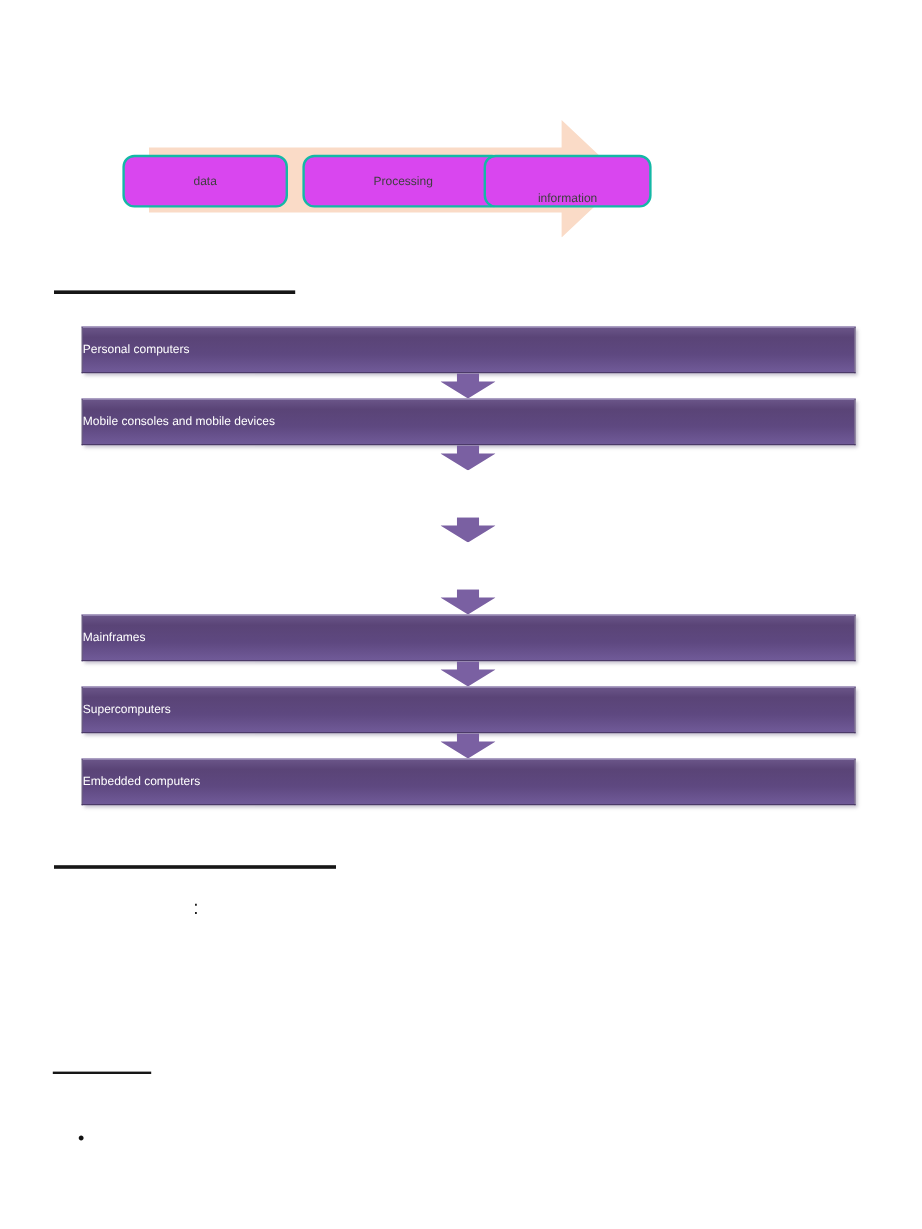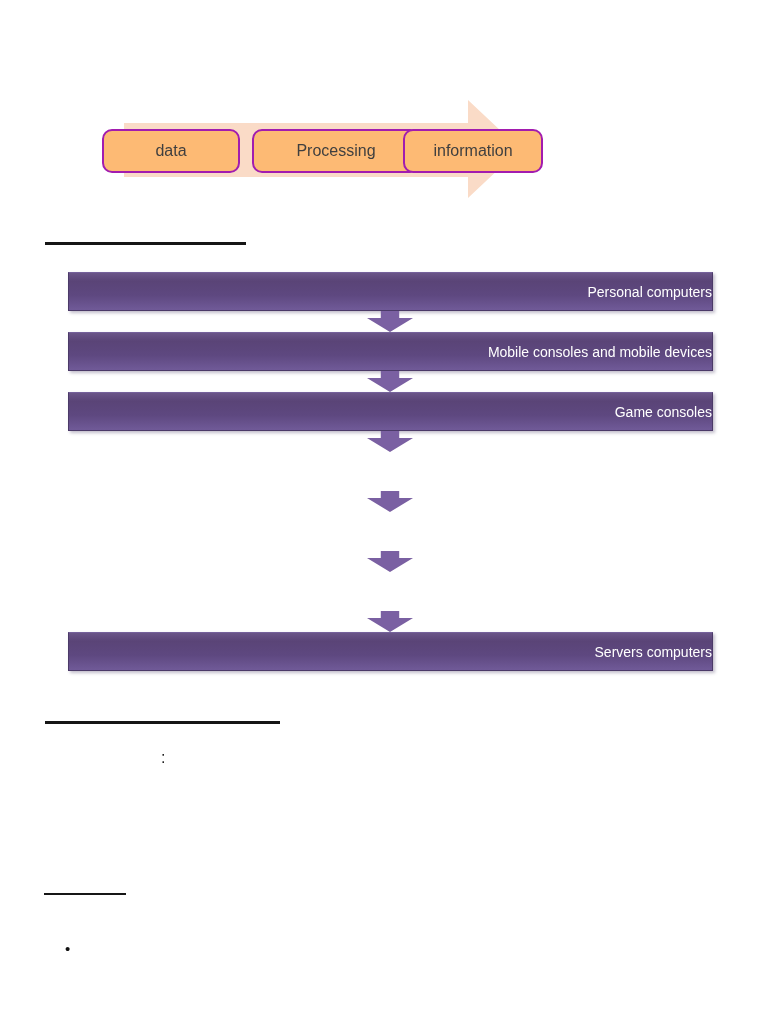--- a/index.html
+++ b/index.html
@@ -26,33 +26,33 @@
     position: absolute;
     left: 124px; top: 100px;
     width: 396px; height: 98px;
     background: #fadbc7;
     clip-path: polygon(0px 23px, 344px 23px, 344px 0px, 396px 49px, 344px 98px, 344px 77px, 0px 77px);
   }
   .process-box {
     position: absolute;
     top: 129px;
     height: 44px;
-    background: #fdba74;
-    border: 2px solid #a21caf;
+    background: #d946ef;
+    border: 2px solid #14b8a6;
     border-radius: 10px;
     box-sizing: border-box;
     display: flex;
     align-items: center;
     justify-content: center;
-    font-size: 16px;
+    font-size: 10px;
     color: #3f3f3f;
   }
   .pb1 { left: 102px; width: 138px; }
   .pb2 { left: 252px; width: 168px; }
-  .pb3 { left: 403px; width: 140px; }
+  .pb3 { left: 403px; width: 140px; align-items: flex-end; }
 
   
   .rule {
     position: absolute;
     background: #161616;
   }
   .rule1 { left: 45px; top: 242px; width: 201px; height: 3px; }
   .rule2 { left: 45px; top: 721px; width: 235px; height: 3px; }
   .rule3 { left: 44px; top: 893px; width: 82px;  height: 2px; }
 
@@ -66,23 +66,23 @@
     position: absolute;
     left: 0;
     width: 645px; height: 39px;
     box-sizing: border-box;
     background: linear-gradient(180deg, #6a5588 0%, #5a4477 22%, #5e4880 60%, #705a98 100%);
     border: 1px solid #4b3a68;
     border-top-color: #75619b;
     box-shadow: 2px 2px 3px rgba(120, 110, 140, 0.45);
     display: flex;
     align-items: center;
-    justify-content: flex-end;
+    justify-content: flex-start;
     color: #ffffff;
-    font-size: 14px;
+    font-size: 10px;
   }
   .tarrow {
     position: absolute;
     left: 299px;
     width: 46px; height: 21px;
     background: #7a60a2;
     clip-path: polygon(30% 0, 70% 0, 70% 33%, 100% 33%, 50% 100%, 0 33%, 30% 33%);
   }
 
   
@@ -123,33 +123,36 @@
     <div class="trow" style="top:0px">
       <span>Personal computers</span>
     </div>
     <div class="tarrow" style="top:39px"></div>
 
     <div class="trow" style="top:60px">
       <span>Mobile consoles and mobile devices</span>
     </div>
     <div class="tarrow" style="top:99px"></div>
 
-    <div class="trow" style="top:120px">
-      <span>Game consoles</span>
-    </div>
     <div class="tarrow" style="top:159px"></div>
 
     <div class="tarrow" style="top:219px"></div>
 
+    <div class="trow" style="top:240px">
+      <span>Mainframes</span>
+    </div>
     <div class="tarrow" style="top:279px"></div>
 
+    <div class="trow" style="top:300px">
+      <span>Supercomputers</span>
+    </div>
     <div class="tarrow" style="top:339px"></div>
 
     <div class="trow" style="top:360px">
-      <span>Servers computers</span>
+      <span>Embedded computers</span>
     </div>
   </div>
 
   <div class="rule rule2"></div>
 
   <span class="colon">:</span>
 
   <div class="rule rule3"></div>
 
   <span class="bullet">•</span>

